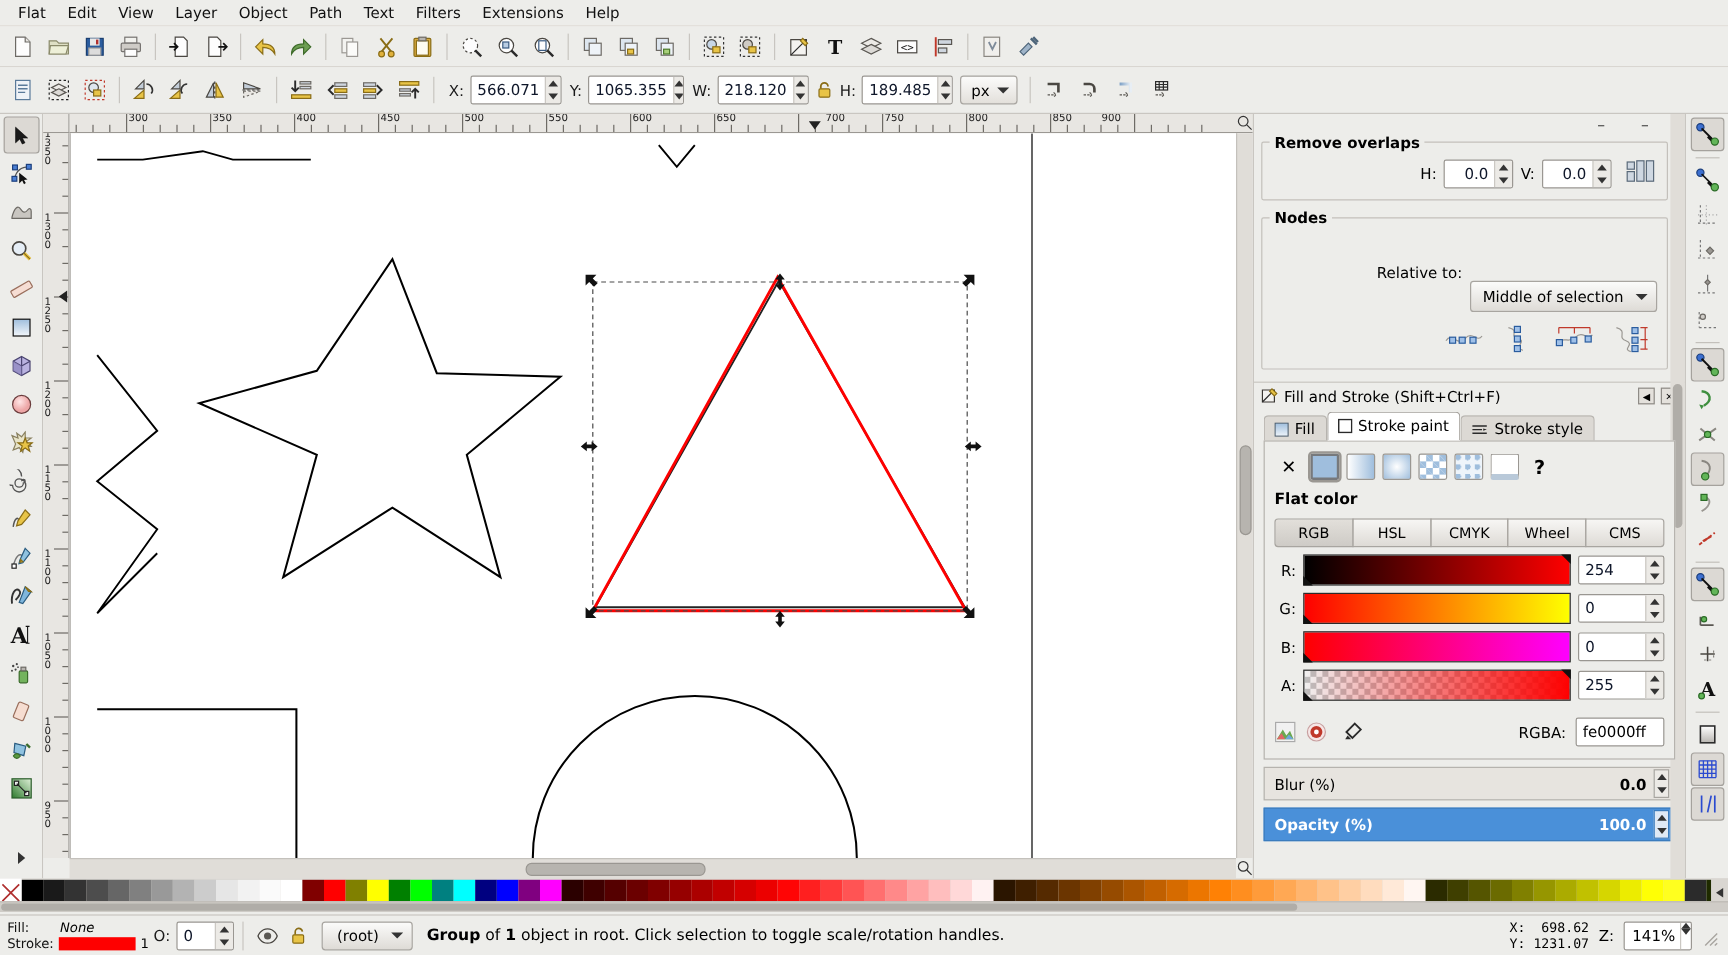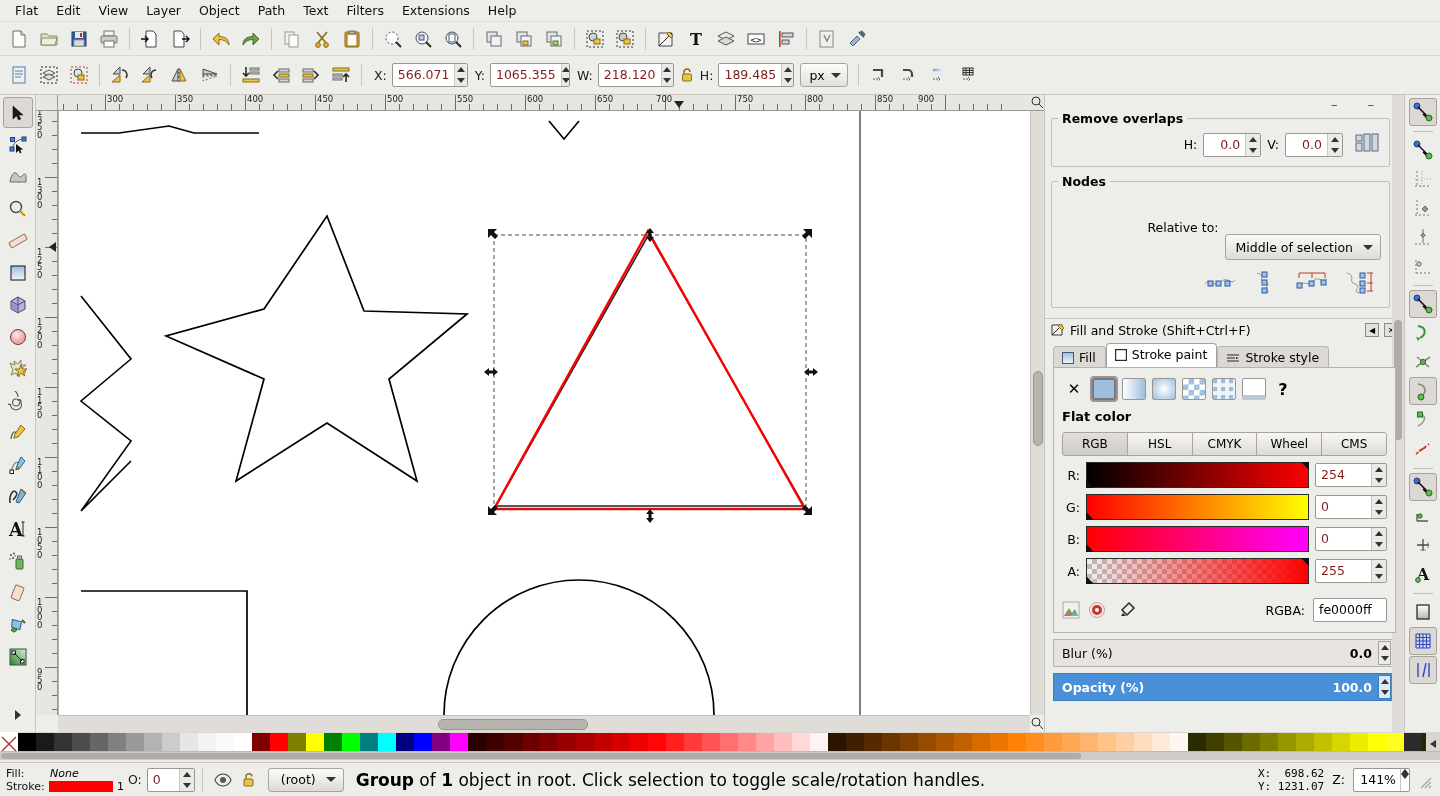--- a/index.html
+++ b/index.html
@@ -53,21 +53,21 @@
   .field-label { font-size: 12.5px; margin: 0 5px 0 7px; color:#1a1a1a; }
   .spin {
     display: flex; align-items: stretch; height: 24px;
     border: 1px solid #9a9792; background: #fff; border-radius: 2px;
     overflow: hidden;
   }
   .spin input, .spin .val {
     border: none; outline: none; background: transparent;
     text-align: right; font-size: 12.5px; padding: 0 5px;
     font-family: "DejaVu Sans", "Liberation Sans", sans-serif;
-    height: 36px; line-height: 22px; color: #7f1d1d;
+    height: 36px; line-height: 22px; color: #0f172a;
   }
   .spin .arrows {
     width: 15px; display: flex; flex-direction: column;
     border-left: 1px solid #cbc8c3; background: #eceae6;
   }
   .spin .arrows i {
     flex: 1; display:flex; align-items:center; justify-content:center;
     font-style: normal; font-size: 7px; color:#2a2a2a; line-height: 1;
   }
   .arrow-up::before{content:"";border-left:4px solid transparent;border-right:4px solid transparent;border-bottom:5px solid #333;display:block}
@@ -267,21 +267,21 @@
   .fsline { display:flex; align-items:center; gap:4px; }
   .fsline .k { width:40px; color:#111; }
   .fsline .none { font-style:italic; font-size:11px; }
   .strokeswatch{width:95px;height:11px;background:#fe0000;display:inline-block;}
   .statussep{width:1px;height:24px;background:#c8c5c0;margin:0 7px;}
   .layercombo{
     display:flex;align-items:center;gap:10px;height:24px;padding:0 7px 0 12px;
     border:1px solid #a8a5a0;border-radius:3px;
     background:linear-gradient(#fbfbfa,#dedbd6);font-size:12.5px;cursor:default;
   }
-  .statustext{font-size:17px;margin-left:12px;}
+  .statustext{font-size:13px;margin-left:12px;}
   .statustext b{font-weight:bold;}
   .coords{margin-left:auto;display:flex;align-items:center;gap:8px;padding-right:8px;font-size:11.5px;}
   .coordbox{font-family:"DejaVu Sans Mono","Liberation Mono",monospace;font-size:11px;line-height:13px;}
   .zoombox{display:flex;align-items:stretch;height:24px;border:1px solid #9a9792;background:#fff;border-radius:2px;}
   .zoombox .zv{padding:0 4px;line-height:22px;font-size:12.5px;width:46px;text-align:right;}
   .grip{width:14px;height:20px;}
 </style>
 </head>
 <body>
 
@@ -835,21 +835,21 @@
         <div class="rtick" style="left: 495px; height: 6px;"></div>
         <div class="rtick" style="left: 509px; height: 6px;"></div>
         <div class="rtick" style="left: 523px; height: 6px;"></div>
         <div class="rtick" style="left: 537px; height: 15px;"></div>
         <div class="rlabel" style="left: 539px;">650</div>
         <div class="rtick" style="left: 551px; height: 6px;"></div>
         <div class="rtick" style="left: 565px; height: 6px;"></div>
         <div class="rtick" style="left: 579px; height: 6px;"></div>
         <div class="rtick" style="left: 593px; height: 6px;"></div>
         <div class="rtick" style="left: 607px; height: 15px;"></div>
-        <div class="rlabel" style="left: 598px;">700</div>
+        <div class="rlabel" style="left: 630px;">700</div>
         <div class="rtick" style="left: 621px; height: 6px;"></div>
         <div class="rtick" style="left: 635px; height: 6px;"></div>
         <div class="rtick" style="left: 649px; height: 6px;"></div>
         <div class="rtick" style="left: 663px; height: 6px;"></div>
         <div class="rtick" style="left: 677px; height: 15px;"></div>
         <div class="rlabel" style="left: 679px;">750</div>
         <div class="rtick" style="left: 691px; height: 6px;"></div>
         <div class="rtick" style="left: 705px; height: 6px;"></div>
         <div class="rtick" style="left: 719px; height: 6px;"></div>
         <div class="rtick" style="left: 733px; height: 6px;"></div>

